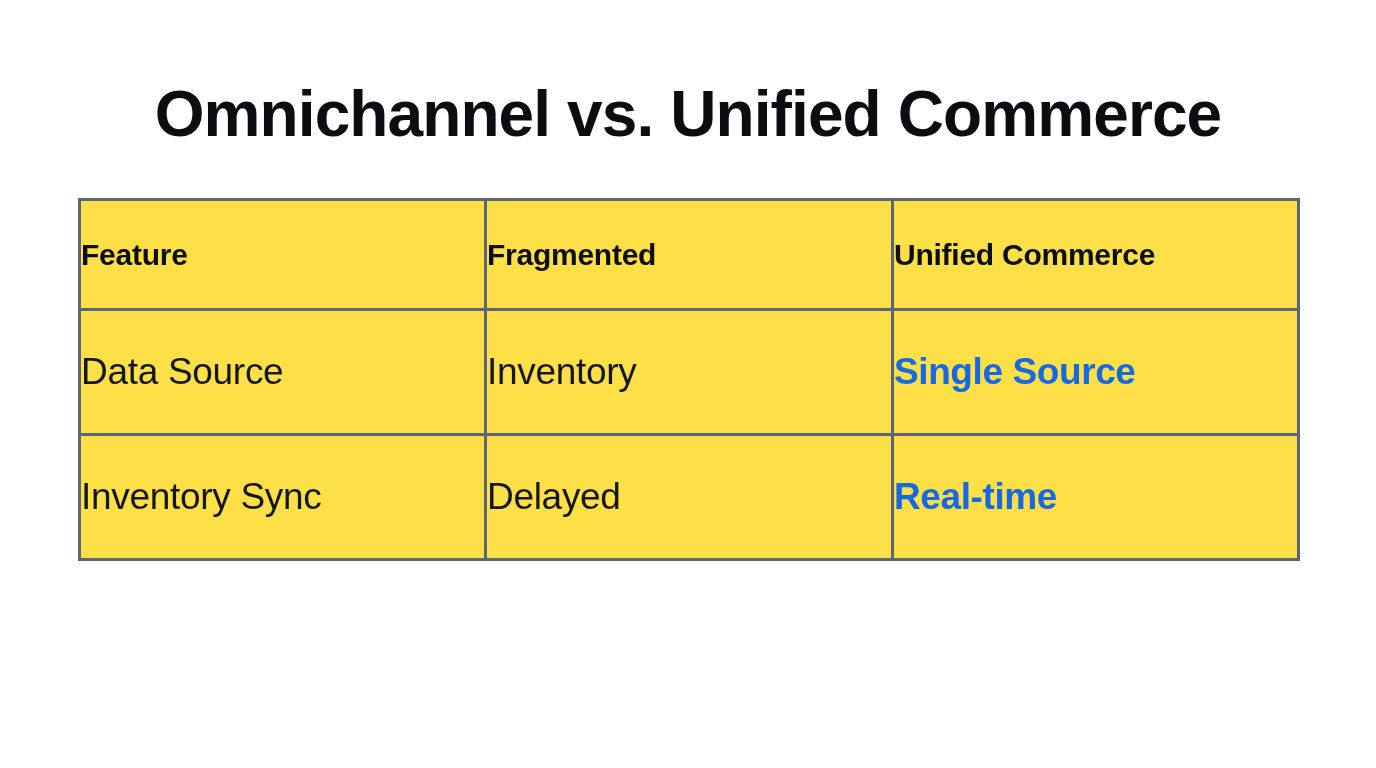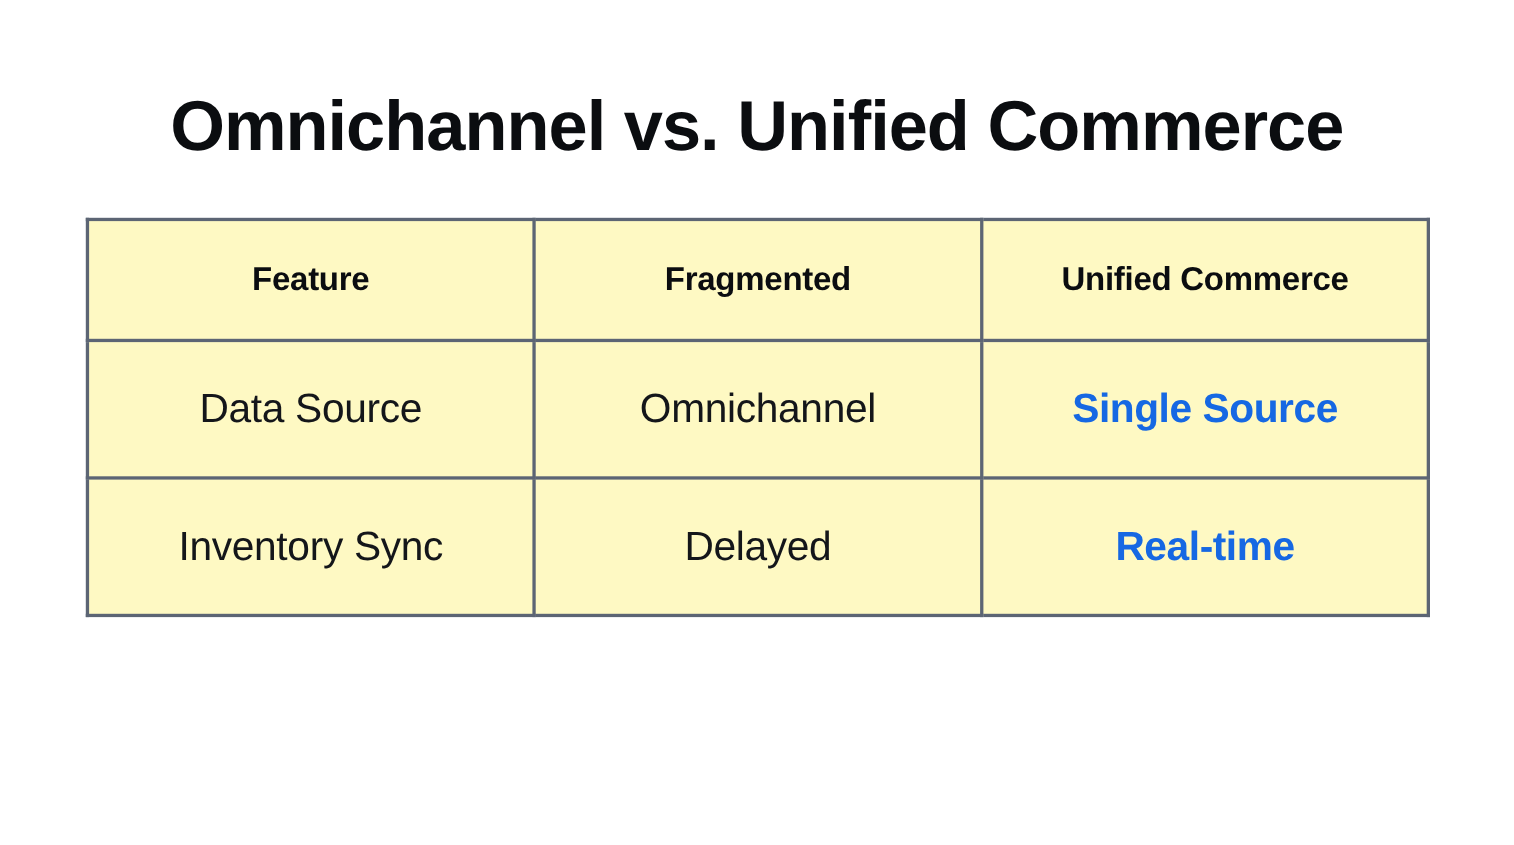--- a/index.html
+++ b/index.html
@@ -50,24 +50,24 @@
     background: #ffffff;
   }
 
   .comparison-table col.col-feature { width: 406px; }
   .comparison-table col.col-omni    { width: 407px; }
   .comparison-table col.col-unified { width: 406px; }
 
   .comparison-table th,
   .comparison-table td {
     border: 3px solid #5c6574;
-    text-align: center;
+    text-align: left;
     vertical-align: middle;
     padding: 0;
-    background: #fef9c3;
+    background: #fde047;
   }
 
   .comparison-table thead th {
     height: 107px;
     font-size: 30px;
     font-weight: 700;
     letter-spacing: -0.25px;
     color: #0b0d10;
     line-height: 36px;
   }
@@ -119,21 +119,21 @@
         </th>
       </tr>
     </thead>
 
     <tbody>
       <tr>
         <td>
           <span class="cell-text">Data Source</span>
         </td>
         <td>
-          <span class="cell-text">Omnichannel</span>
+          <span class="cell-text">Inventory</span>
         </td>
         <td class="highlight">
           <span class="cell-text">Single Source</span>
         </td>
       </tr>
 
       <tr>
         <td>
           <span class="cell-text">Inventory Sync</span>
         </td>

